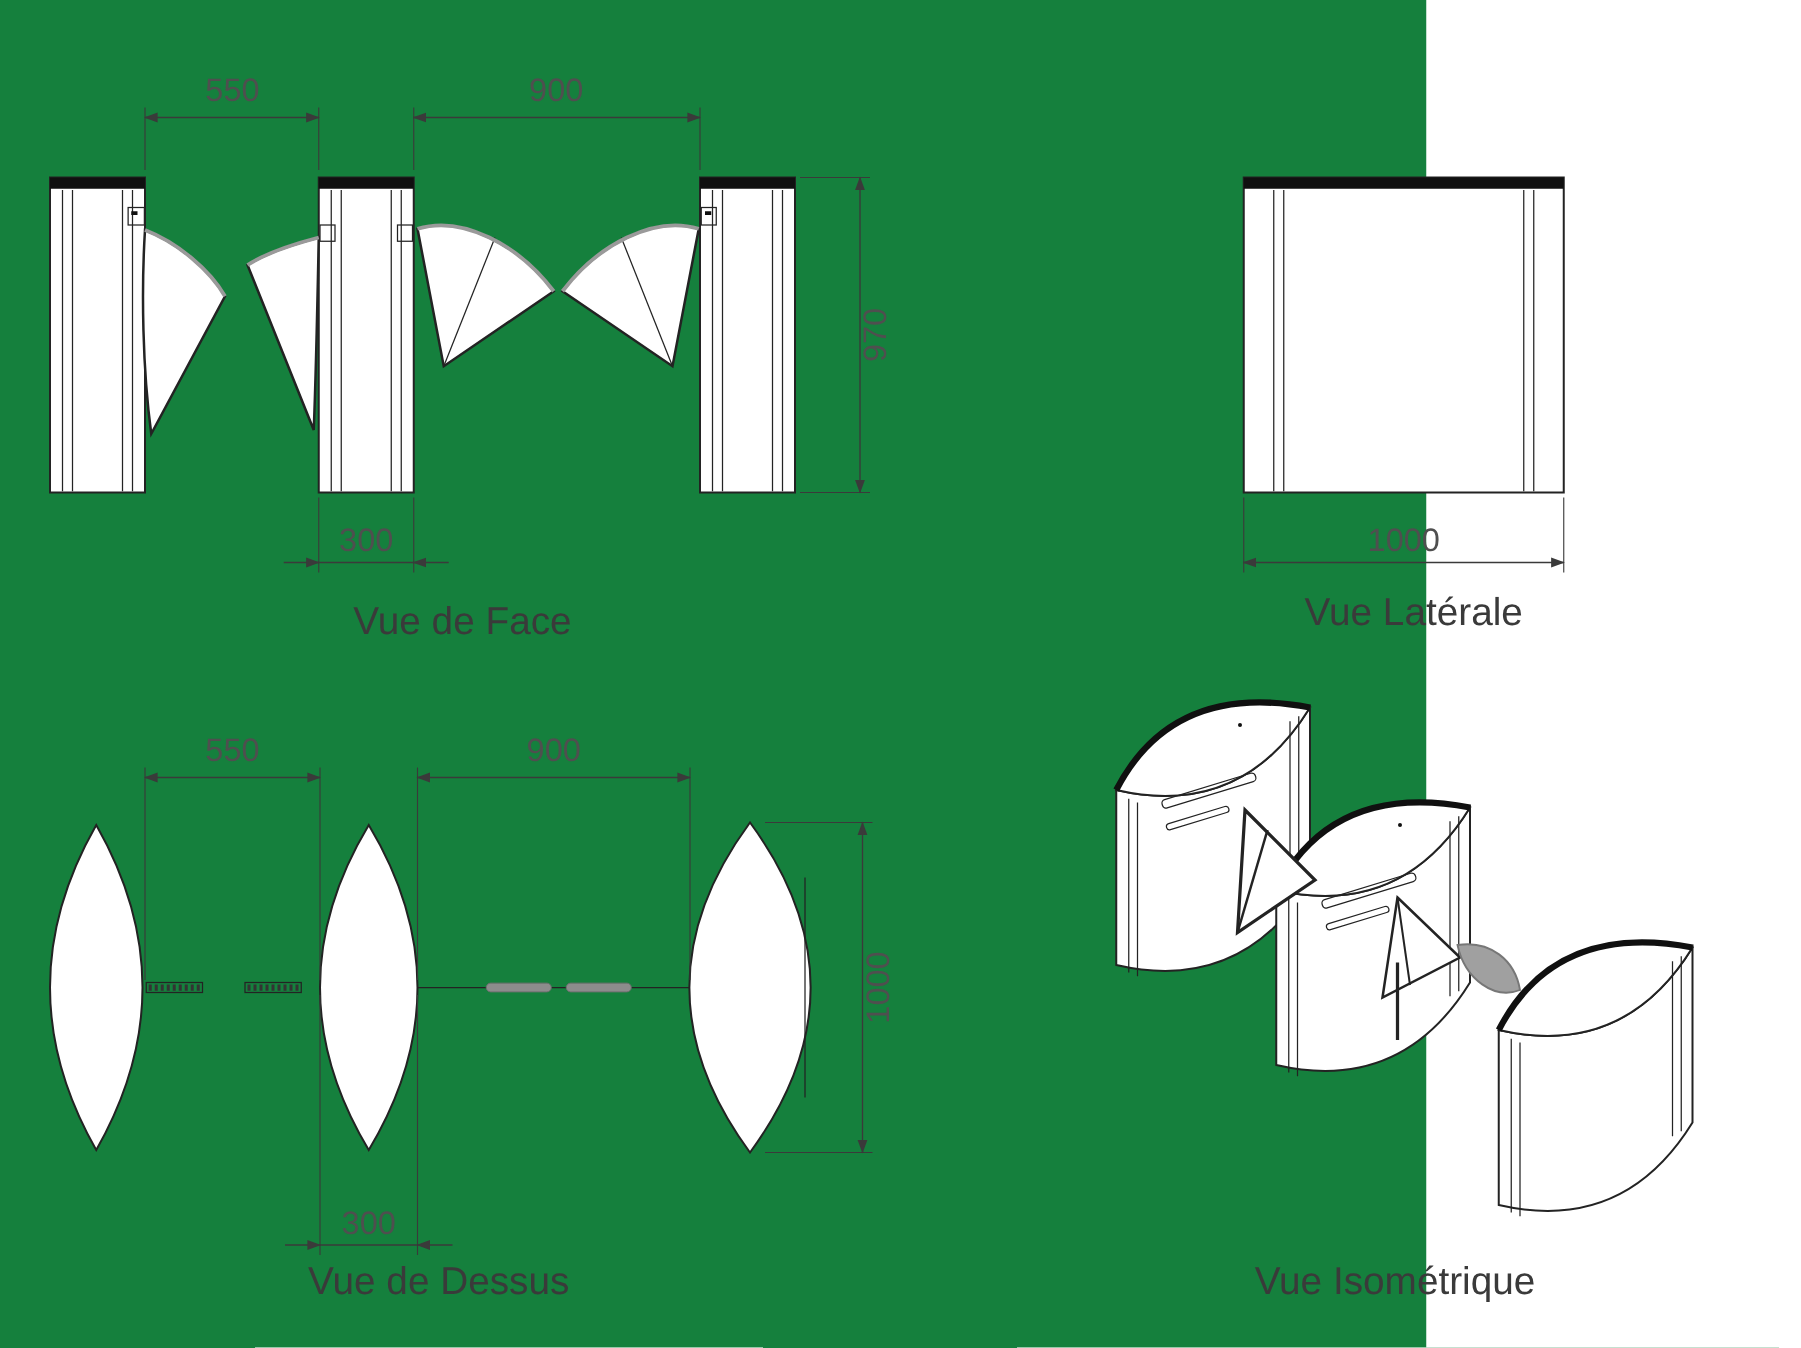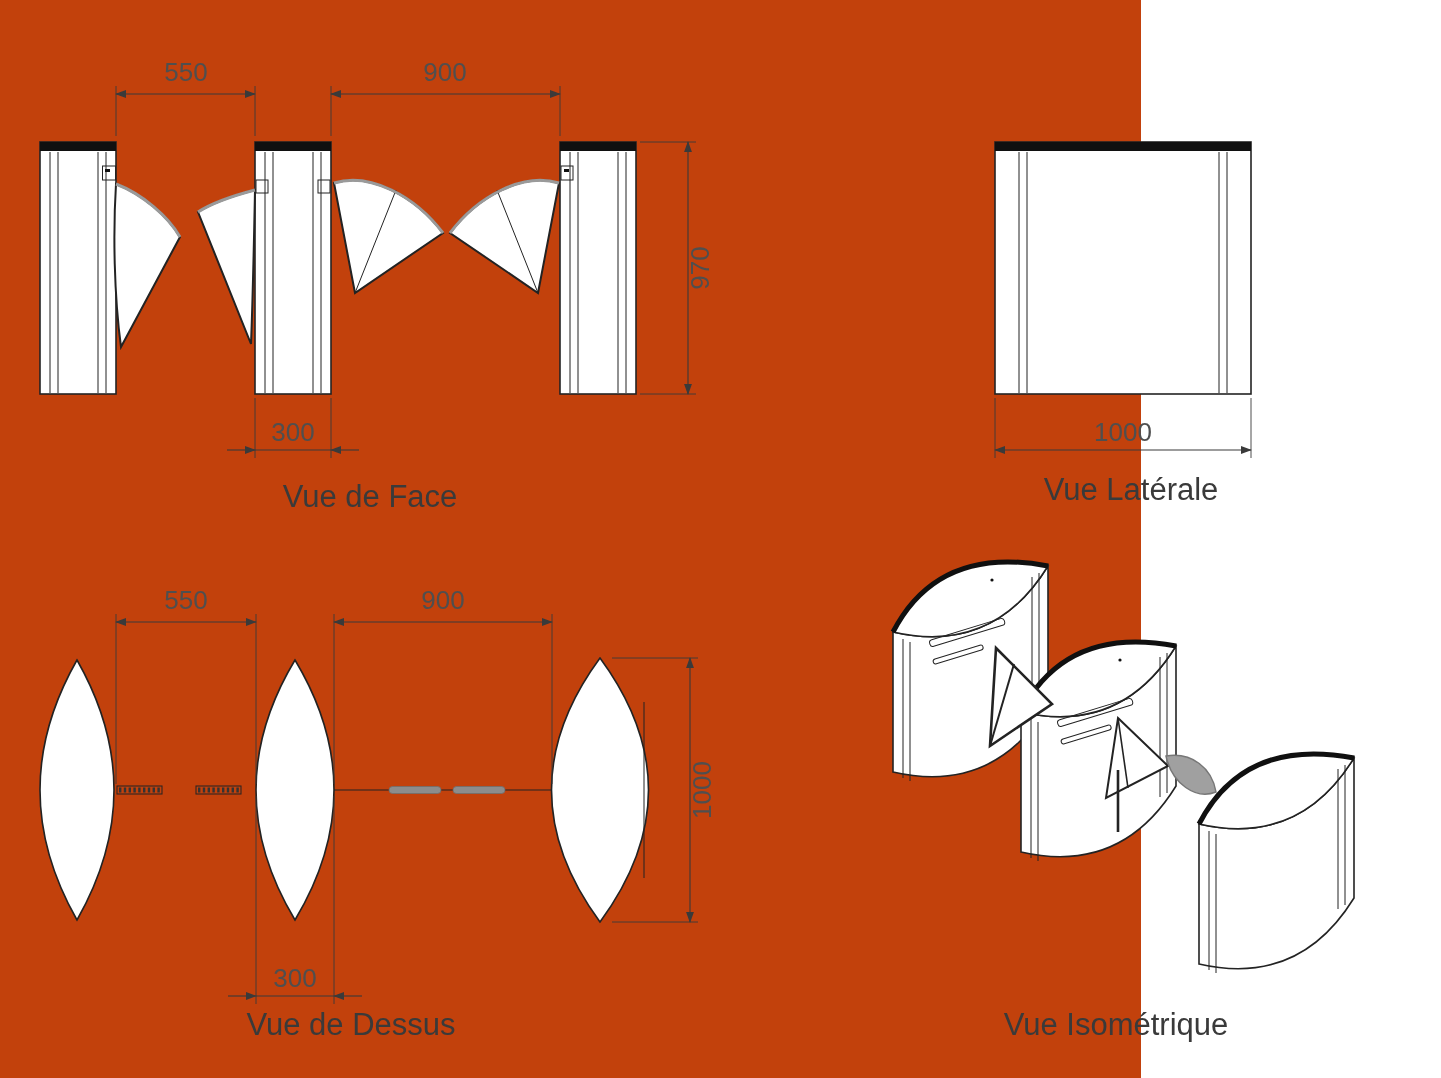--- a/index.html
+++ b/index.html
@@ -1,16 +1,16 @@
 <!DOCTYPE html>
 <html><head>
 <meta charset="utf-8">
 <style>
   html,body{margin:0;padding:0;background:#ffffff;}
-  .stage{width:1141px;height:1078px;position:relative;background:#c2410c;}
+  .stage{width:1141px;height:1078px;position:relative;background:#15803d;}
   svg{display:block;}
   .outline{fill:#ffffff;stroke:#232323;stroke-width:1.6;}
   .thin{stroke:#232323;stroke-width:1;fill:none;}
   .band{fill:#101010;stroke:none;}
   .dimline{stroke:#3a3a3a;stroke-width:1.1;fill:none;}
   .extline{stroke:#3a3a3a;stroke-width:0.9;fill:none;}
   .dim{font:26px "Liberation Sans", sans-serif;fill:#4f4f4f;}
   .title{font:31px "Liberation Sans", sans-serif;fill:#3a3a3a;}
   .grayedge{stroke:#9a9a9a;stroke-width:3;fill:none;}
   .wing{fill:#ffffff;stroke:#232323;stroke-width:2;}

